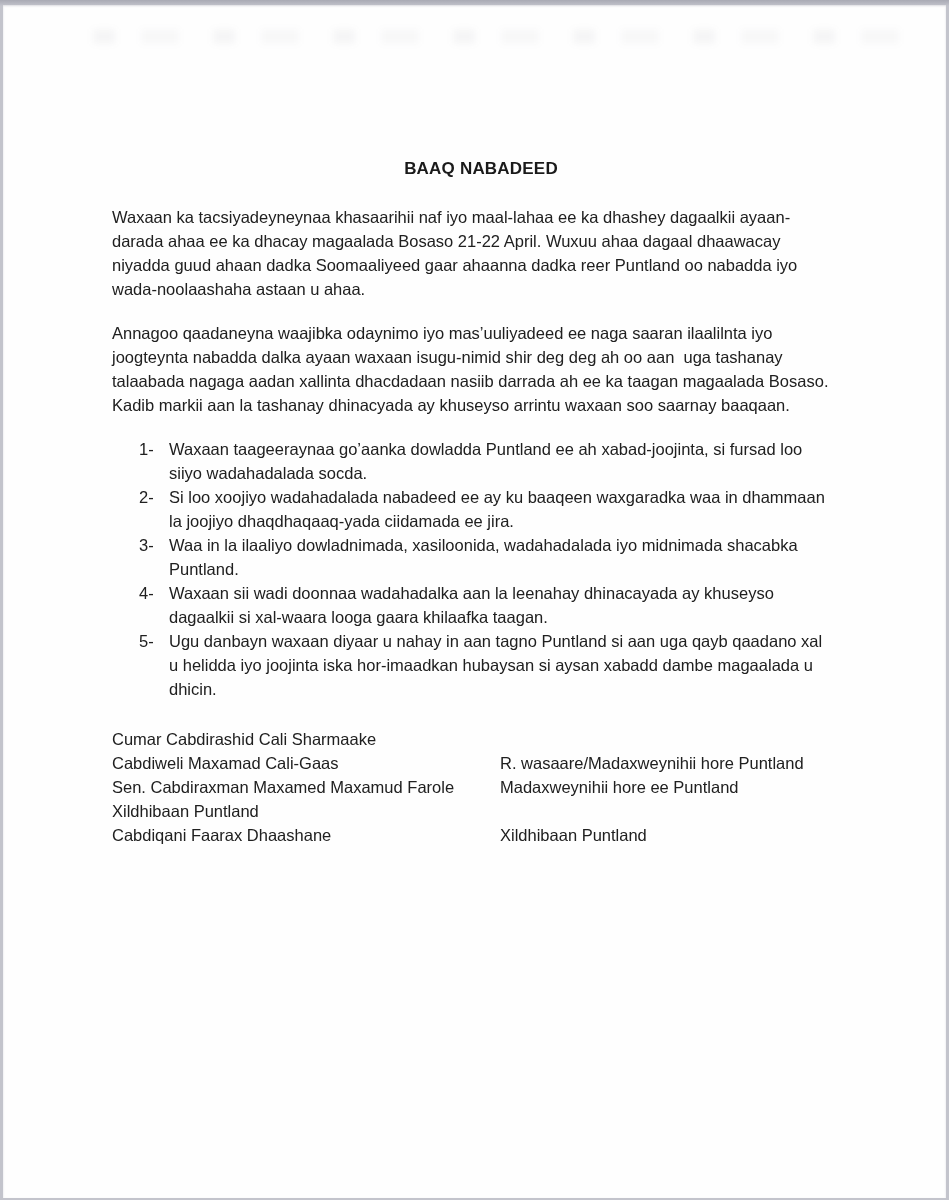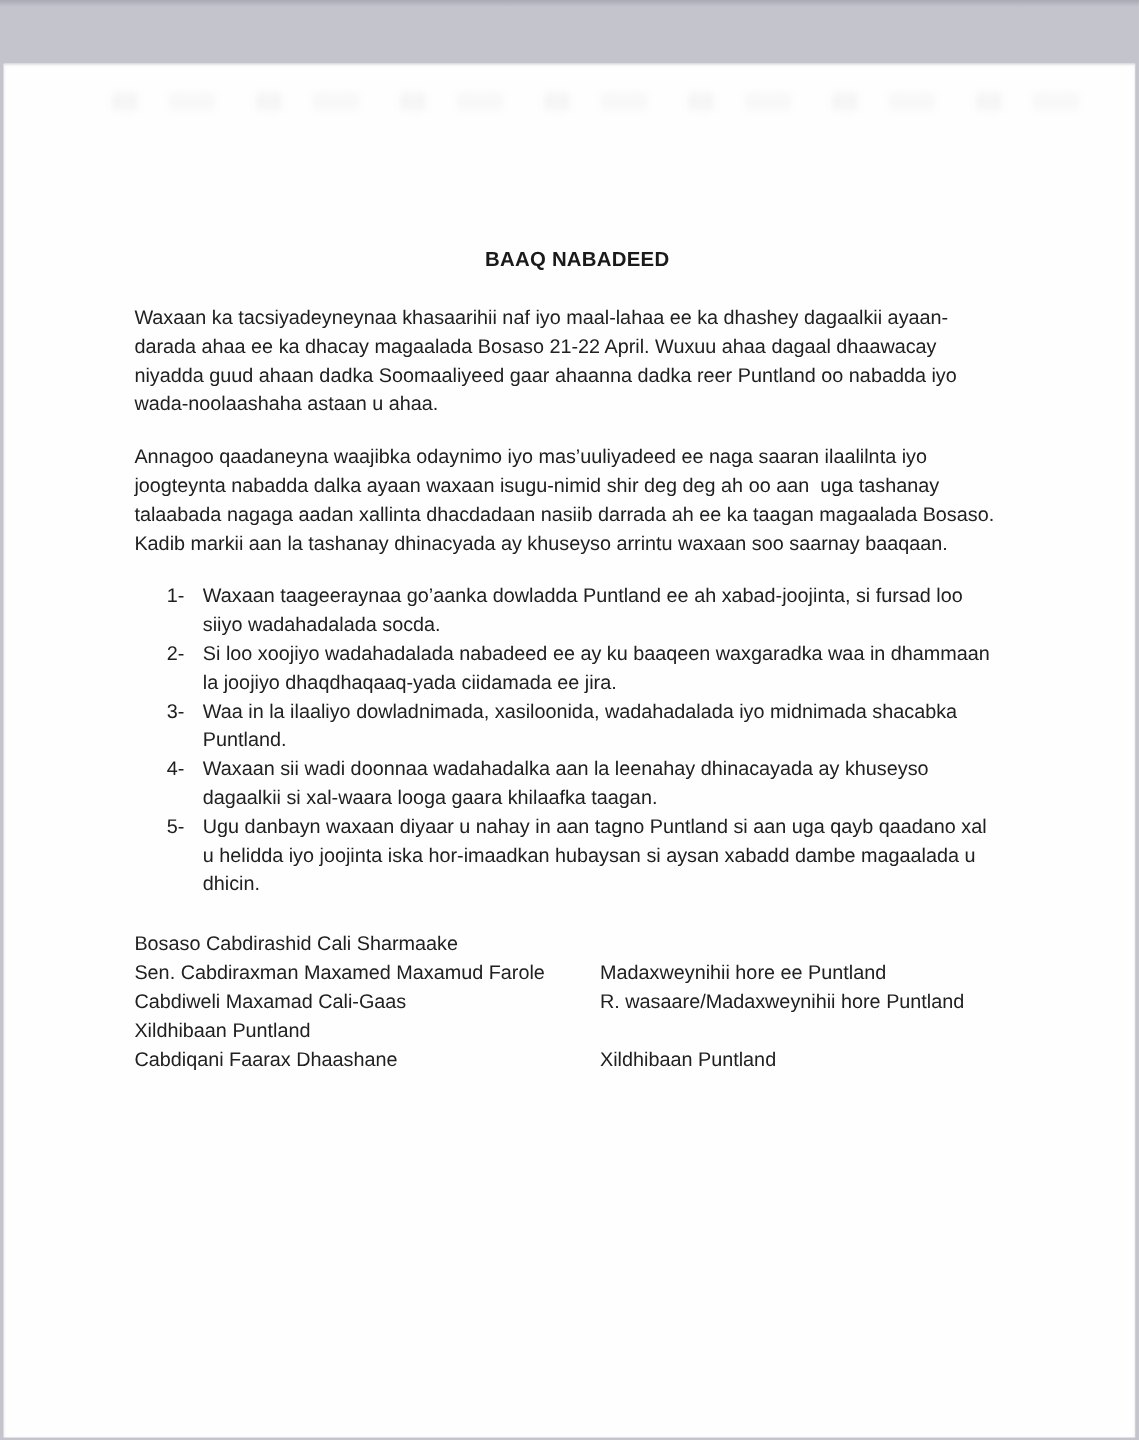--- a/index.html
+++ b/index.html
@@ -7,21 +7,20 @@
     padding: 0;
     width: 949px;
     height: 1200px;
     background: linear-gradient(180deg, #a9aab4 0%, #c3c4cc 6px, #c3c4cc 100%);
     font-family: "Liberation Sans", sans-serif;
     overflow: hidden;
   }
   .scan-frame {
     position: absolute;
     inset: 0;
-    margin-top: 48px;
   }
   .page {
     position: absolute;
     top: 5px;
     left: 3px;
     right: 3px;
     bottom: 2px;
     background: #fefefe;
     box-shadow: inset 0 1px 2px rgba(120,120,135,0.25);
   }
@@ -136,29 +135,29 @@
         <div class="li">
           <span class="marker">5-</span>
           <span class="text">Ugu danbayn waxaan diyaar u nahay in aan tagno Puntland si aan uga qayb qaadano xal
 u helidda iyo joojinta iska hor-imaadkan hubaysan si aysan xabadd dambe magaalada u
 dhicin.</span>
         </div>
       </div>
 
       <div class="signatures">
         <div class="sig-row">
-          <span class="sig-name">Bosaso Cabdirashid Cali Sharmaake</span>
+          <span class="sig-name">Cumar Cabdirashid Cali Sharmaake</span>
+        </div>
+        <div class="sig-row">
+          <span class="sig-name">Cabdiweli Maxamad Cali-Gaas</span>
+          <span class="sig-title">R. wasaare/Madaxweynihii hore Puntland</span>
         </div>
         <div class="sig-row">
           <span class="sig-name">Sen. Cabdiraxman Maxamed Maxamud Farole</span>
           <span class="sig-title">Madaxweynihii hore ee Puntland</span>
-        </div>
-        <div class="sig-row">
-          <span class="sig-name">Cabdiweli Maxamad Cali-Gaas</span>
-          <span class="sig-title">R. wasaare/Madaxweynihii hore Puntland</span>
         </div>
         <div class="sig-row">
         </div>
         <div class="sig-row">
           <span class="sig-title">Xildhibaan Puntland</span>
         </div>
         <div class="sig-row">
           <span class="sig-name">Cabdiqani Faarax Dhaashane</span>
           <span class="sig-title">Xildhibaan Puntland</span>
         </div>

